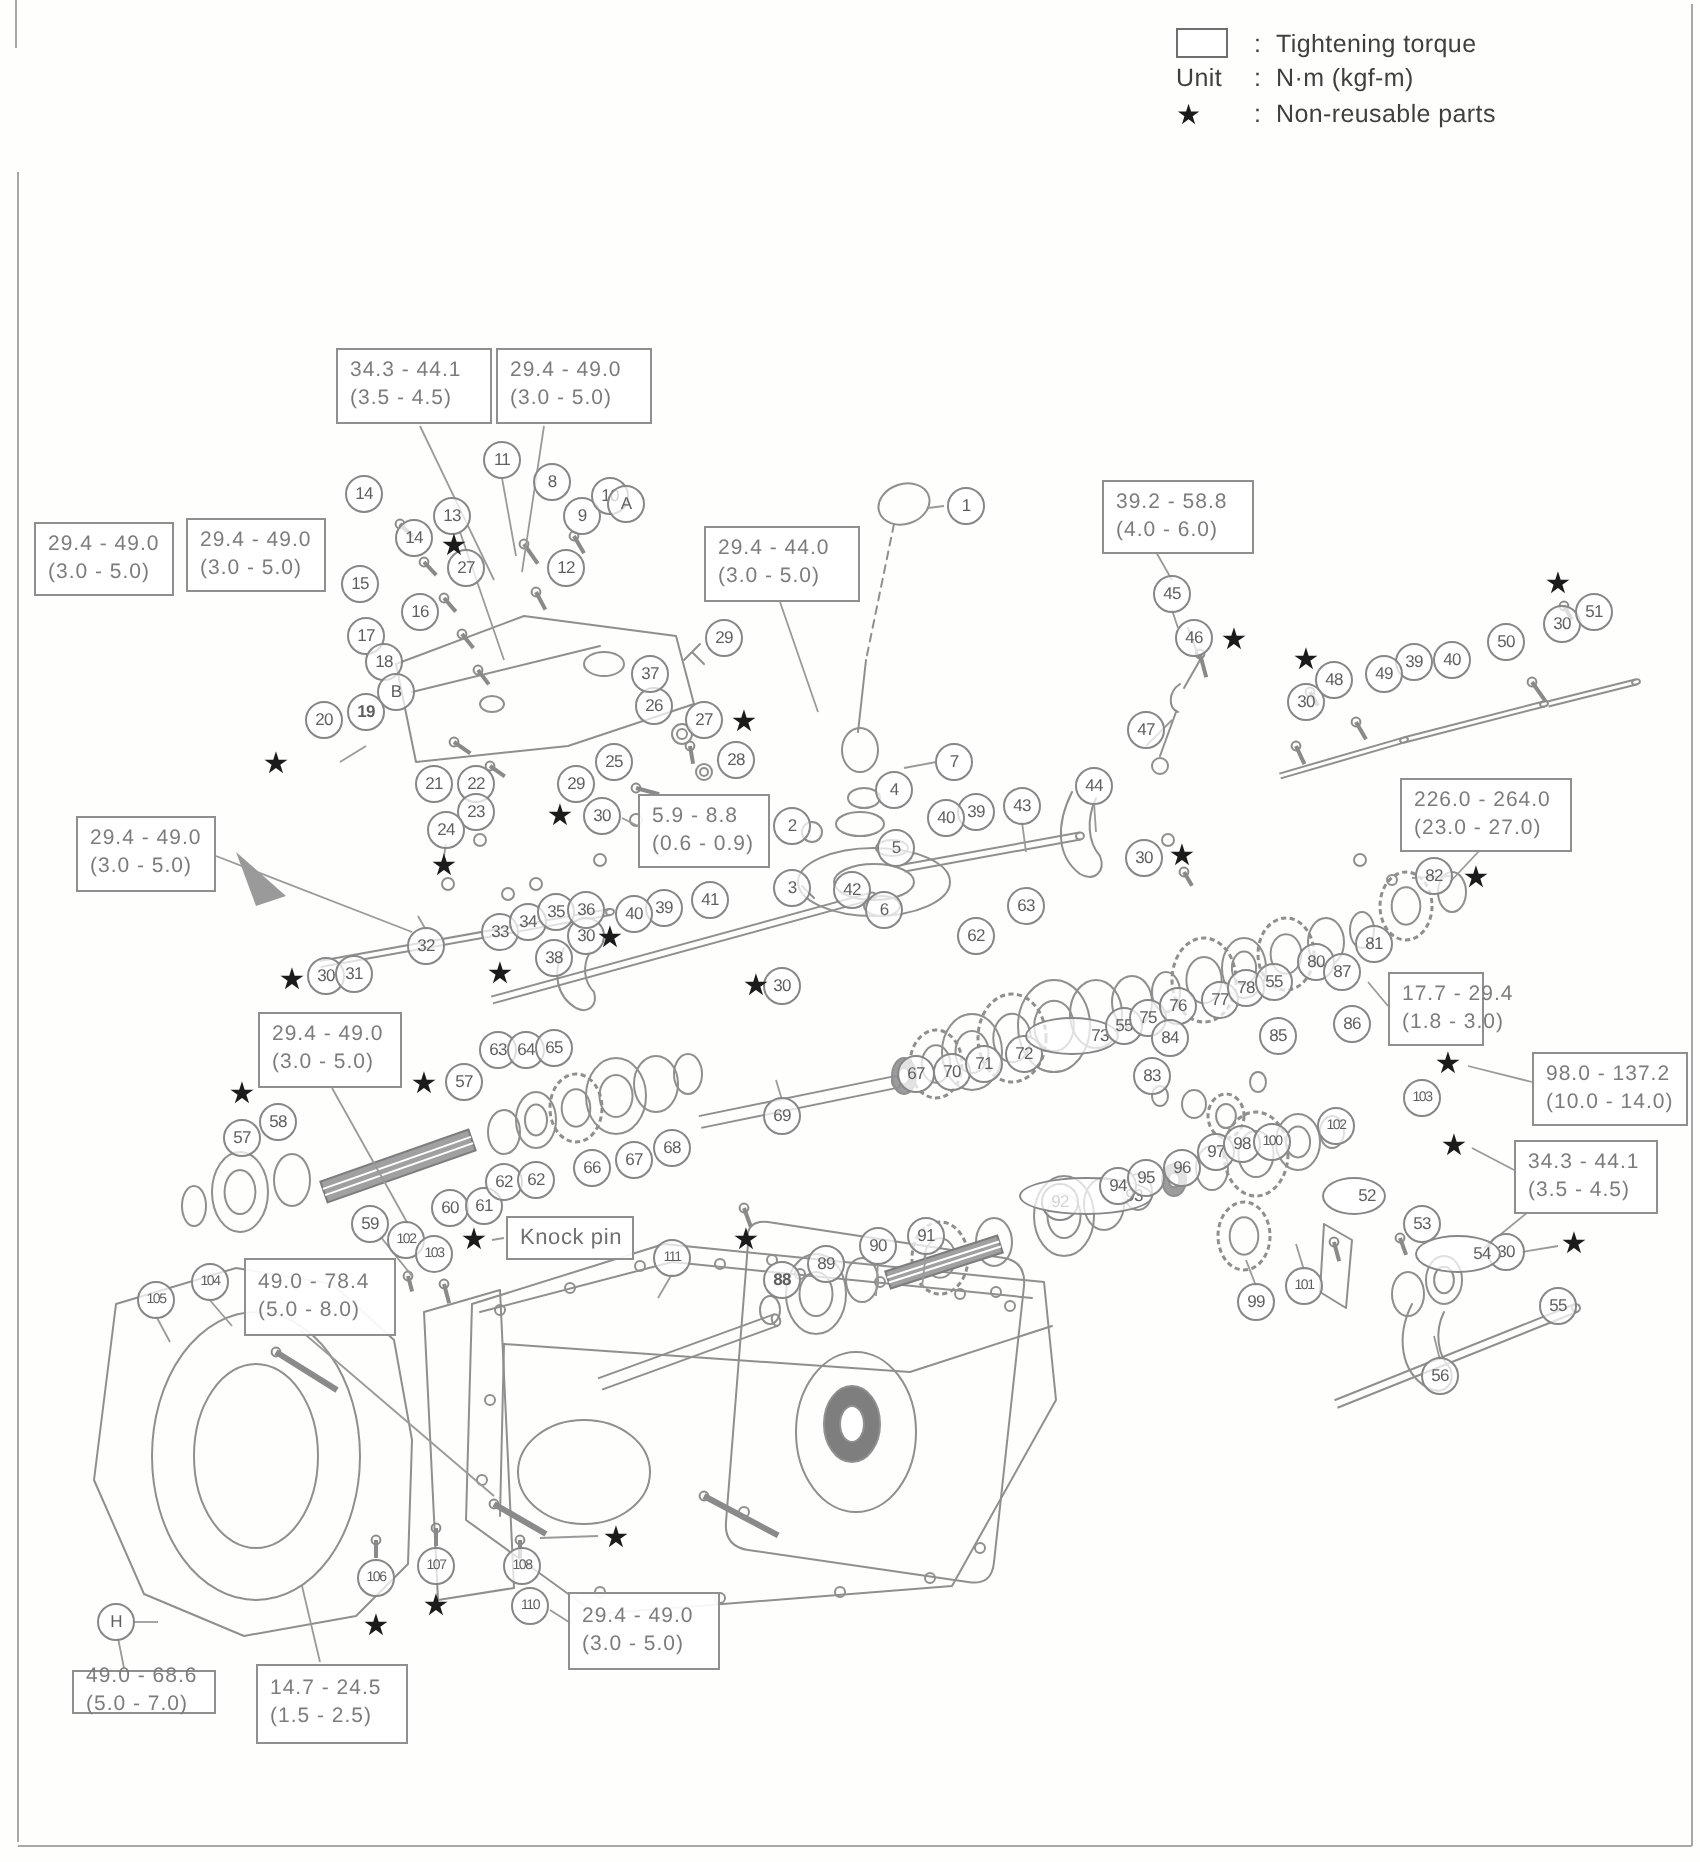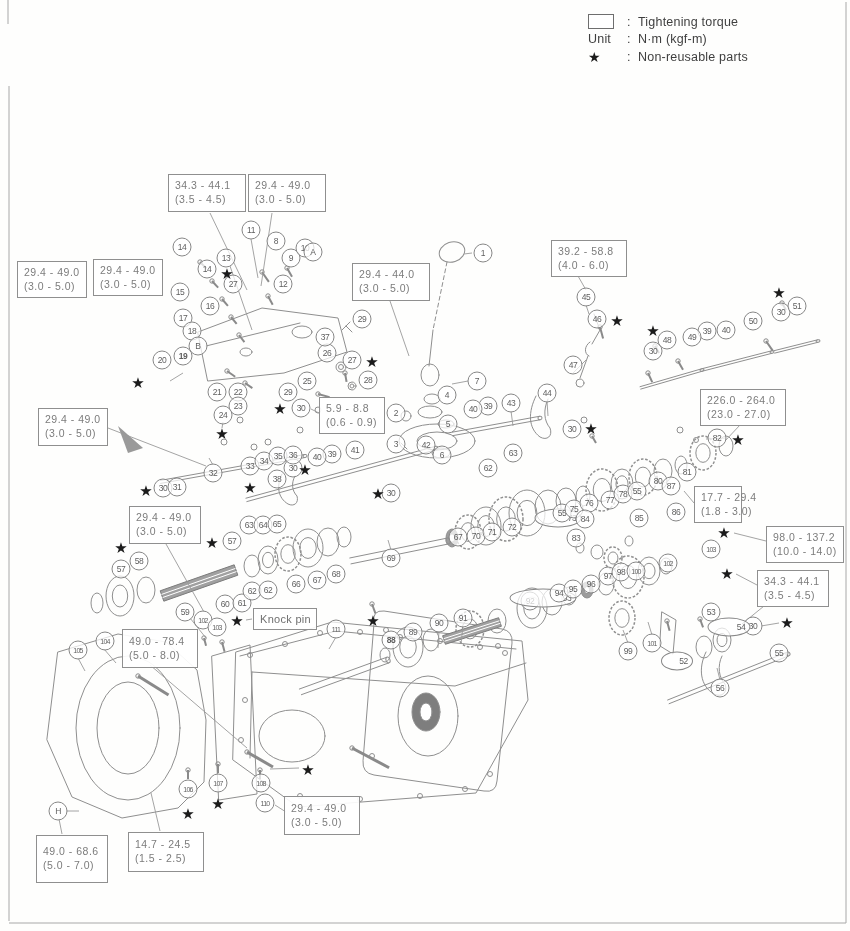--- a/index.html
+++ b/index.html
@@ -389,21 +389,21 @@
         <div>(10.0 - 14.0)</div>
       </div>
       <div class="tq" style="left: 757px; top: 570px; width: 72px; height: 37px;">
         <div>34.3 - 44.1</div>
         <div>(3.5 - 4.5)</div>
       </div>
       <div class="tq" style="left: 122px; top: 629px; width: 76px; height: 39px;">
         <div>49.0 - 78.4</div>
         <div>(5.0 - 8.0)</div>
       </div>
-      <div class="tq" style="left: 36px; top: 835px; width: 72px; height: 48px;">
+      <div class="tq" style="left: 36px; top: 835px; width: 72px; height: 22px;">
         <div>49.0 - 68.6</div>
         <div>(5.0 - 7.0)</div>
       </div>
       <div class="tq" style="left: 128px; top: 832px; width: 76px; height: 40px;">
         <div>14.7 - 24.5</div>
         <div>(1.5 - 2.5)</div>
       </div>
       <div class="tq" style="left: 284px; top: 796px; width: 76px; height: 39px;">
         <div>29.4 - 49.0</div>
         <div>(3.0 - 5.0)</div>
@@ -469,21 +469,21 @@
       <div class="callout" style="left: 378px; top: 445px; margin-left: 48px;">42</div>
       <div class="callout" style="left: 511px; top: 403px;">43</div>
       <div class="callout" style="left: 547px; top: 393px;">44</div>
       <div class="callout" style="left: 586px; top: 297px;">45</div>
       <div class="callout" style="left: 597px; top: 319px;">46</div>
       <div class="callout" style="left: 573px; top: 365px;">47</div>
       <div class="callout" style="left: 667px; top: 340px;">48</div>
       <div class="callout" style="left: 692px; top: 337px;">49</div>
       <div class="callout" style="left: 753px; top: 321px;">50</div>
       <div class="callout" style="left: 797px; top: 306px;">51</div>
-      <div class="callout" style="left: 677px; top: 661px; padding-left: 13px;">52</div>
+      <div class="callout" style="left: 677px; top: 598px; padding-left: 13px;">52</div>
       <div class="callout" style="left: 711px; top: 612px;">53</div>
       <div class="callout" style="left: 729px; top: 627px; padding-left: 24px;">54</div>
       <div class="callout" style="left: 779px; top: 653px;">55</div>
       <div class="callout" style="left: 720px; top: 688px;">56</div>
       <div class="callout" style="left: 232px; top: 541px;">57</div>
       <div class="callout" style="left: 121px; top: 569px;">57</div>
       <div class="callout" style="left: 139px; top: 561px;">58</div>
       <div class="callout" style="left: 185px; top: 612px;">59</div>
       <div class="callout" style="left: 225px; top: 604px;">60</div>
       <div class="callout" style="left: 242px; top: 603px;">61</div>
@@ -495,21 +495,21 @@
       <div class="callout" style="left: 263px; top: 525px;">64</div>
       <div class="callout" style="left: 277px; top: 524px;">65</div>
       <div class="callout" style="left: 296px; top: 584px;">66</div>
       <div class="callout" style="left: 317px; top: 580px;">67</div>
       <div class="callout" style="left: 458px; top: 537px;">67</div>
       <div class="callout" style="left: 336px; top: 574px;">68</div>
       <div class="callout" style="left: 391px; top: 558px;">69</div>
       <div class="callout" style="left: 476px; top: 536px;">70</div>
       <div class="callout" style="left: 492px; top: 532px;">71</div>
       <div class="callout" style="left: 512px; top: 527px;">72</div>
-      <div class="callout" style="left: 558px; top: 518px; padding-left: 28px;">73</div>
+      <div class="callout" style="left: 536px; top: 518px; padding-left: 28px;">73</div>
       <div class="callout" style="left: 562px; top: 513px;">55</div>
       <div class="callout" style="left: 574px; top: 509px;">75</div>
       <div class="callout" style="left: 589px; top: 503px;">76</div>
       <div class="callout" style="left: 610px; top: 500px;">77</div>
       <div class="callout" style="left: 623px; top: 494px;">78</div>
       <div class="callout" style="left: 637px; top: 491px;">55</div>
       <div class="callout" style="left: 658px; top: 481px;">80</div>
       <div class="callout" style="left: 687px; top: 472px;">81</div>
       <div class="callout" style="left: 717px; top: 438px; text-align: center;">82</div>
       <div class="callout" style="left: 576px; top: 538px;">83</div>

